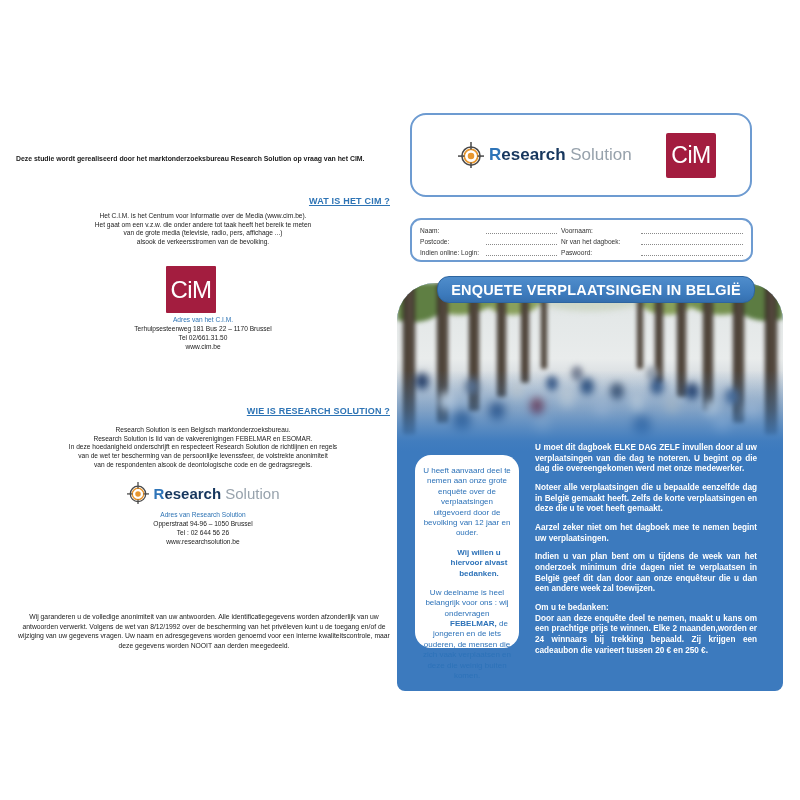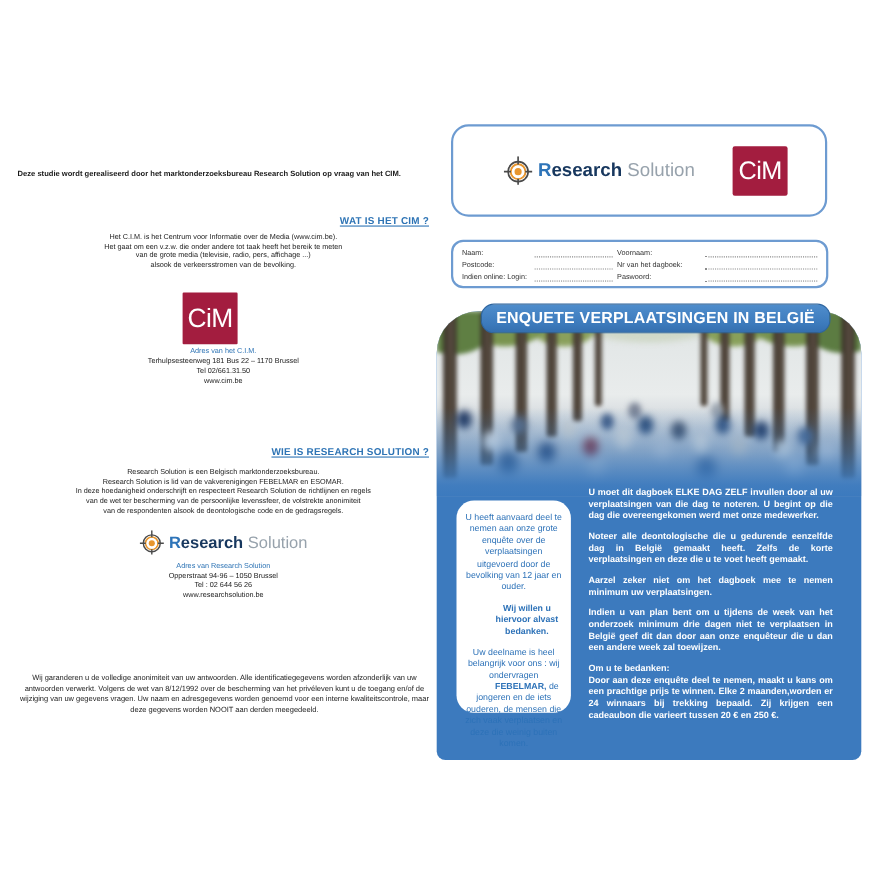--- a/index.html
+++ b/index.html
@@ -225,19 +225,19 @@
   </div>
 
   <div class="intro-box">
     <p>U heeft aanvaard deel te nemen aan onze grote enquête over de verplaatsingen uitgevoerd door de bevolking van 12 jaar en ouder.</p>
     <p class="b">Wij willen u hiervoor alvast bedanken.</p>
     <p style="margin-bottom:0;"><span>Uw deelname is heel belangrijk voor ons : wij ondervragen </span><span class="b">FEBELMAR,</span><span> de jongeren en de iets ouderen, de mensen die zich vaak verplaatsen en deze die weinig buiten komen.</span></p>
   </div>
 
   <div class="panel-text">
     <p><span>U moet dit dagboek </span><span>ELKE DAG ZELF</span><span> invullen door al uw verplaatsingen van die dag te noteren. U begint op die dag die overeengekomen werd met onze medewerker.</span></p>
-    <p>Noteer alle deontologische die u gedurende eenzelfde dag in België gemaakt heeft. Zelfs de korte verplaatsingen en deze die u te voet heeft gemaakt.</p>
-    <p>Aarzel zeker niet om het dagboek mee te nemen minimum uw verplaatsingen.</p>
+    <p>Noteer alle verplaatsingen die u bepaalde eenzelfde dag in België gemaakt heeft. Zelfs de korte verplaatsingen en deze die u te voet heeft gemaakt.</p>
+    <p>Aarzel zeker niet om het dagboek mee te nemen begint uw verplaatsingen.</p>
     <p>Indien u van plan bent om u tijdens de week van het onderzoek  minimum drie dagen niet te verplaatsen in België geef dit dan door aan onze enquêteur die u dan een andere week zal toewijzen.</p>
     <p class="pt-title">Om u te bedanken:</p>
     <p>Door aan deze enquête deel te nemen, maakt u kans om een prachtige prijs te winnen. Elke 2 maanden,worden er 24 winnaars bij trekking bepaald. Zij krijgen een cadeaubon die varieert tussen 20 € en 250 €.</p>
   </div>
 </div>
 
 </body></html>

